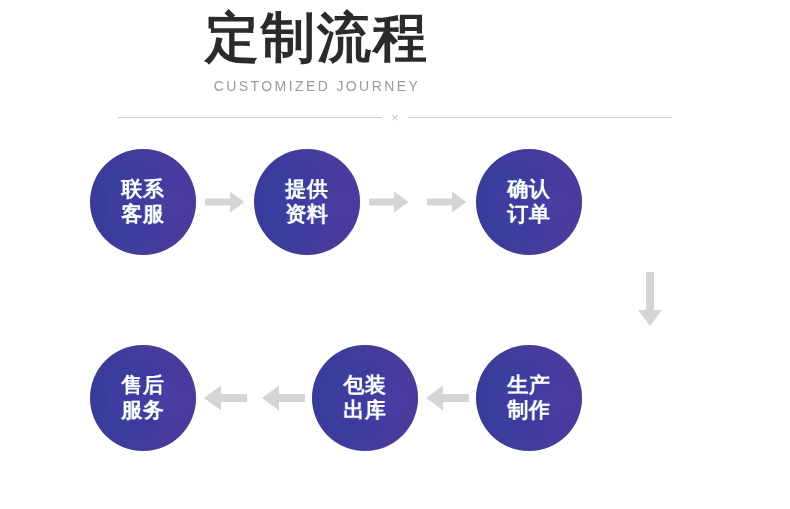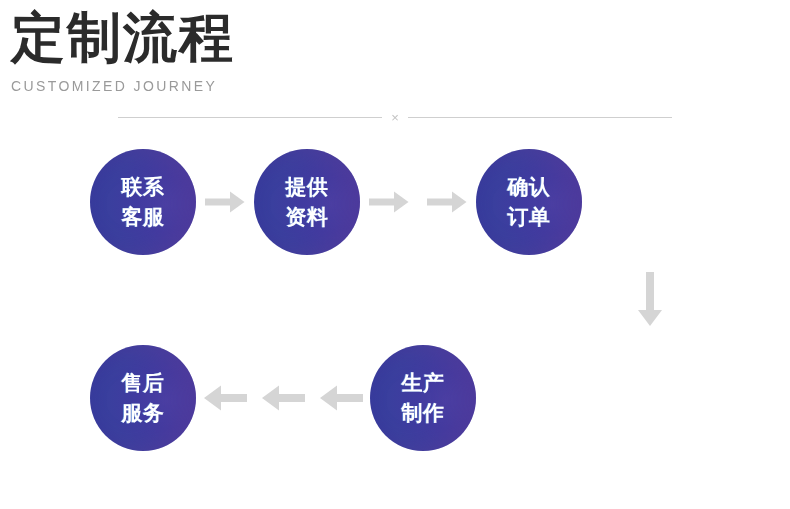--- a/index.html
+++ b/index.html
@@ -17,23 +17,24 @@
   #page {
     position: relative;
     width: 790px;
     height: 509px;
     background: #ffffff;
   }
 
   
   .header {
     position: absolute;
-    left: 11px;
+    left: 4px;
     top: 0;
     width: 626px;
+    text-align: center;
   }
   .page-title {
     margin: 0;
     padding-top: 6px;
     font-size: 54px;
     line-height: 64px;
     font-weight: bold;
     color: #2b2b2b;
     letter-spacing: 2px;
     font-family: "DejaVu Sans", "Liberation Sans", sans-serif;
@@ -93,21 +94,21 @@
     background: radial-gradient(circle at 72% 52%, #4a3fa3 0%, #413ba0 30%, #3a3f9e 62%, #30379a 100%);
     box-shadow: inset -14px 2px 26px rgba(96, 58, 150, 0.45);
     display: flex;
     align-items: center;
     justify-content: center;
     text-align: center;
   }
   .node-label {
     color: #ffffff;
     font-size: 21px;
-    line-height: 30px;
+    line-height: 25px;
     font-weight: bold;
     letter-spacing: 0.5px;
     white-space: pre-line;
     font-family: "DejaVu Sans", "Liberation Sans", sans-serif;
     text-shadow: -0.8px 0 0 rgba(120, 200, 255, 0.55);
   }
 
   .arrow {
     flex: 0 0 auto;
     position: relative;
@@ -207,20 +208,24 @@
       </svg>
     </div>
 
 
     <div class="arrow" style="flex:0 0 58px;">
       <svg width="44" height="26" viewBox="0 0 44 26" aria-hidden="true">
         <path d="M44 9 H18 V0.5 L1 13 L18 25.5 V17 H44 Z" fill="#d5d5d5"></path>
       </svg>
     </div>
 
+    <div class="node">
+      <span class="node-label">包装
+出库</span>
+    </div>
 
     <div class="arrow" style="flex:0 0 58px;">
       <svg width="44" height="26" viewBox="0 0 44 26" aria-hidden="true">
         <path d="M44 9 H18 V0.5 L1 13 L18 25.5 V17 H44 Z" fill="#d5d5d5"></path>
       </svg>
     </div>
 
     <div class="node">
       <span class="node-label">生产
 制作</span>

